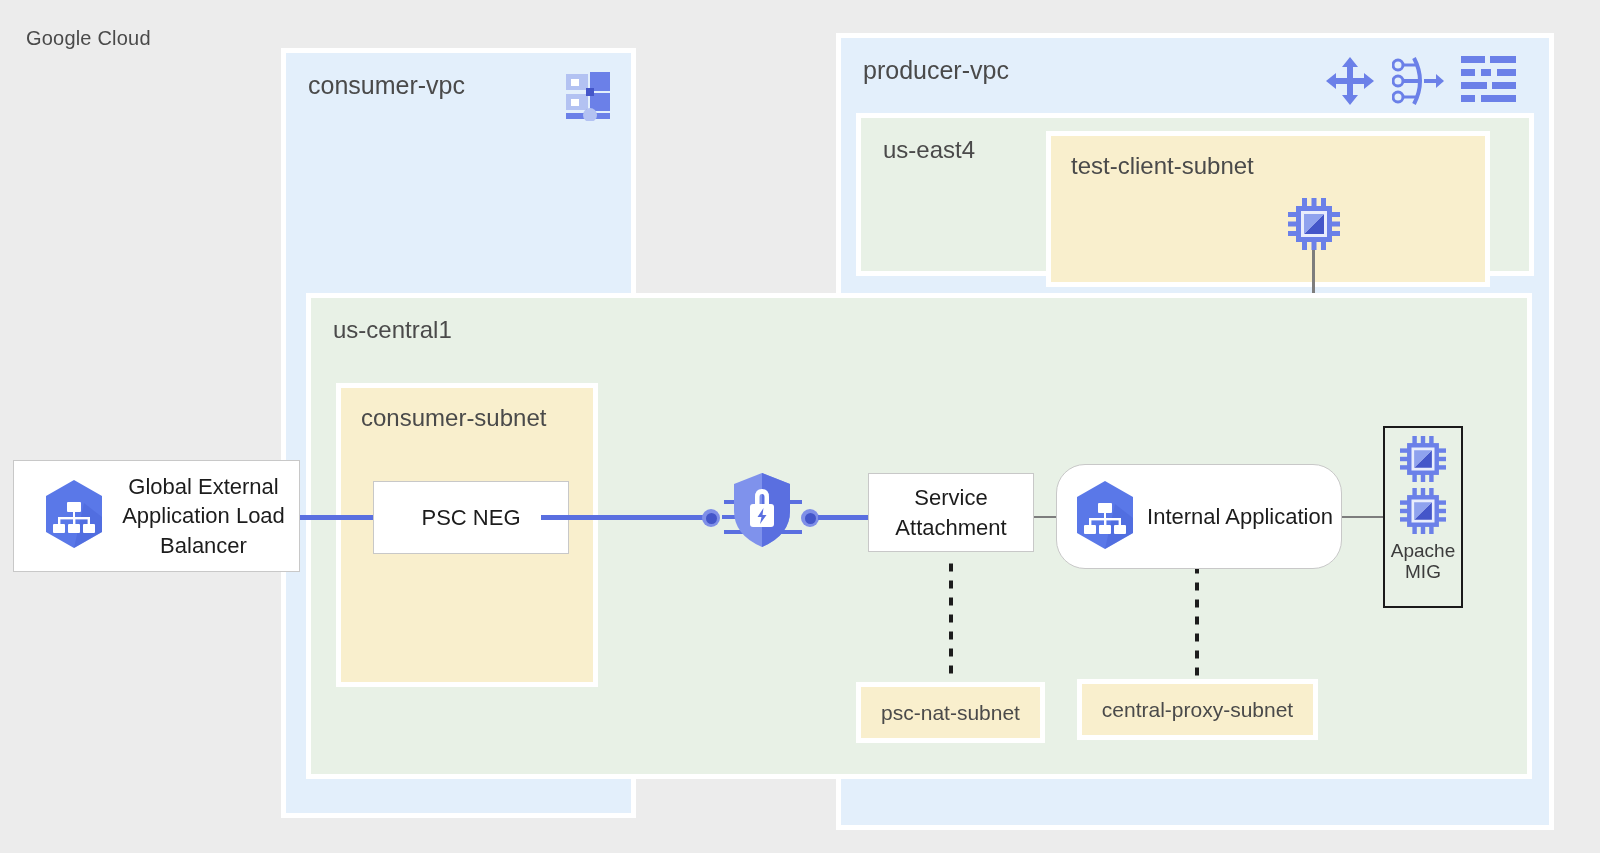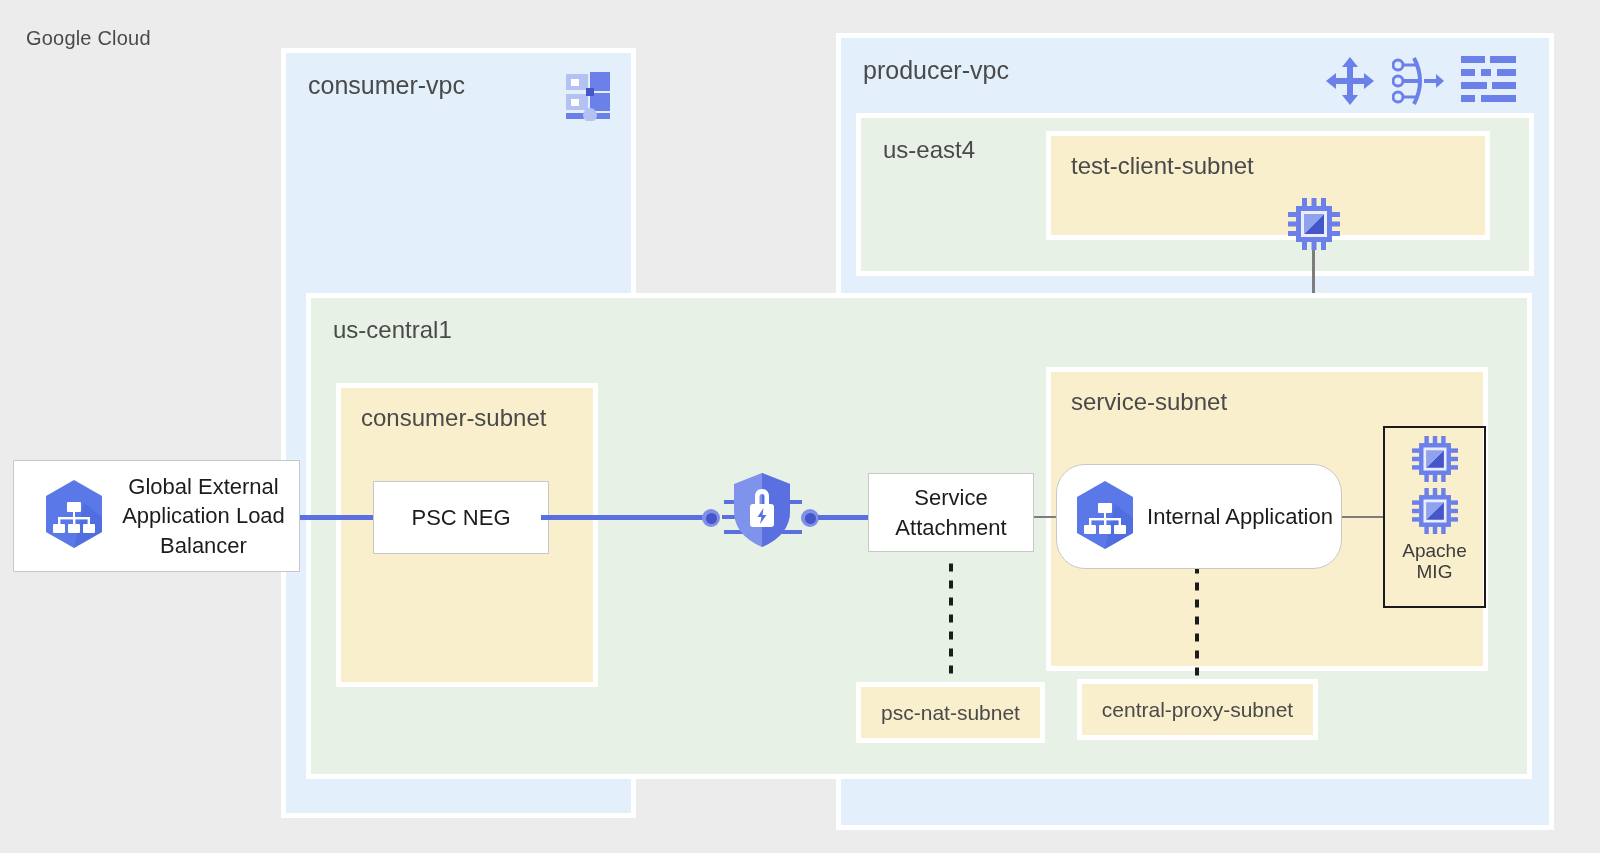--- a/index.html
+++ b/index.html
@@ -171,21 +171,21 @@
         <rect x="2" y="41" width="14" height="7" fill="#6b80e8"></rect>
         <rect x="22" y="41" width="35" height="7" fill="#6b80e8"></rect>
       </svg>
     </div>
   </div>
 
   <div class="abs region" style="left:856px;top:113px;width:678px;height:163px;">
     <div class="region-label">us-east4</div>
   </div>
 
-  <div class="abs subnet" style="left:1046px;top:131px;width:444px;height:109px;">
+  <div class="abs subnet" style="left:1046px;top:131px;width:444px;height:156px;">
     <div class="subnet-label">test-client-subnet</div>
   </div>
 
   <div class="abs" style="left:1288px;top:198px;width:52px;height:52px;">
     <svg viewBox="0 0 52 52" width="52" height="52">
       <g fill="#6b80e8">
         <rect x="14" y="0" width="5" height="9"></rect>
           <rect x="23.5" y="0" width="5" height="9"></rect>
           <rect x="33" y="0" width="5" height="9"></rect>
         <rect x="14" y="43" width="5" height="9"></rect>
@@ -211,23 +211,20 @@
   <div class="arrowhead" style="left:1195px;top:449px;"></div>
 
   <div class="abs region" style="left:306px;top:293px;width:1226px;height:486px;">
     <div class="region-label">us-central1</div>
   </div>
 
   <div class="abs subnet" style="left:336px;top:383px;width:262px;height:304px;padding-left:16px;">
     <div class="subnet-label">consumer-subnet</div>
   </div>
 
-  <div class="abs subnet" style="left:1046px;top:367px;width:442px;height:304px;">
-    <div class="subnet-label">service-subnet</div>
-  </div>
 
   <div class="wire-blue" style="left:298px;top:515px;width:78px;height:5px;"></div>
 
   <div class="abs node" style="left:13px;top:460px;width:287px;height:112px;padding-left:12px;">
     <div class="node-icon">
       <svg viewBox="0 0 68 74" width="68" height="74">
         <path d="M34 3 L62 19 L62 55 L34 71 L6 55 L6 19 Z" fill="#5a78e8"></path>
         <path d="M34 71 L62 55 L62 40 L44 26 Z" fill="#4a66d8" opacity=".55"></path>
         <g fill="#ffffff">
           <rect x="27" y="25" width="14" height="10" rx="1"></rect>
@@ -242,21 +239,21 @@
         </g>
       </svg>
     </div>
     <div class="node-text">
       <div>Global External</div>
       <div>Application Load</div>
       <div>Balancer</div>
     </div>
   </div>
 
-  <div class="abs node" style="left:373px;top:481px;width:176px;height:73px;">
+  <div class="abs node" style="left:373px;top:481px;width:196px;height:73px;">
     <div class="node-text">PSC NEG</div>
   </div>
 
   <div class="wire-blue" style="left:541px;top:515px;width:166px;height:5px;"></div>
 
   <div class="psc-dot" style="left:702px;top:509px;">
     <div class="psc-dot-core" style="left:3.5px;top:3.5px;"></div>
   </div>
   <div class="psc-dash" style="left:724px;top:500px;width:22px;"></div>
   <div class="psc-dash" style="left:724px;top:530px;width:30px;"></div>
@@ -307,21 +304,21 @@
         </g>
       </svg>
     </div>
     <div class="node-text">
       <div>Internal Application</div>
     </div>
   </div>
 
   <div class="wire-gray" style="left:1342px;top:516px;width:42px;height:2px;"></div>
 
-  <div class="abs mig" style="left:1383px;top:426px;width:103px;height:182px;">
+  <div class="abs mig" style="left:1383px;top:426px;width:80px;height:182px;">
     <div>
       <svg viewBox="0 0 52 52" width="46" height="46">
         <g fill="#6b80e8">
           <rect x="14" y="0" width="5" height="9"></rect>
             <rect x="23.5" y="0" width="5" height="9"></rect>
             <rect x="33" y="0" width="5" height="9"></rect>
           <rect x="14" y="43" width="5" height="9"></rect>
             <rect x="23.5" y="43" width="5" height="9"></rect>
             <rect x="33" y="43" width="5" height="9"></rect>
           <rect x="0" y="14" width="9" height="5"></rect>

